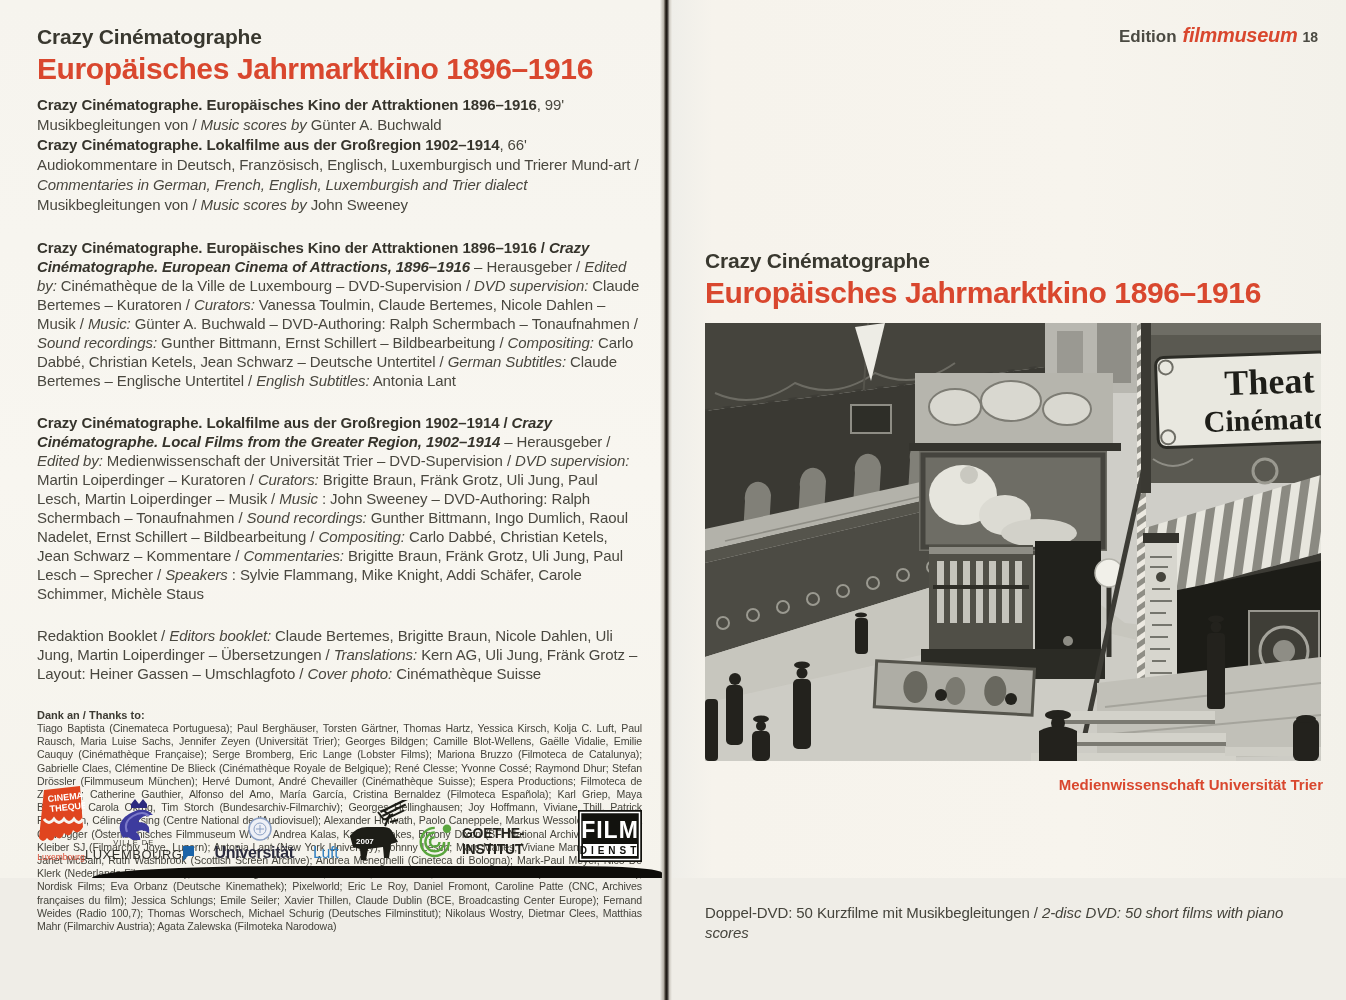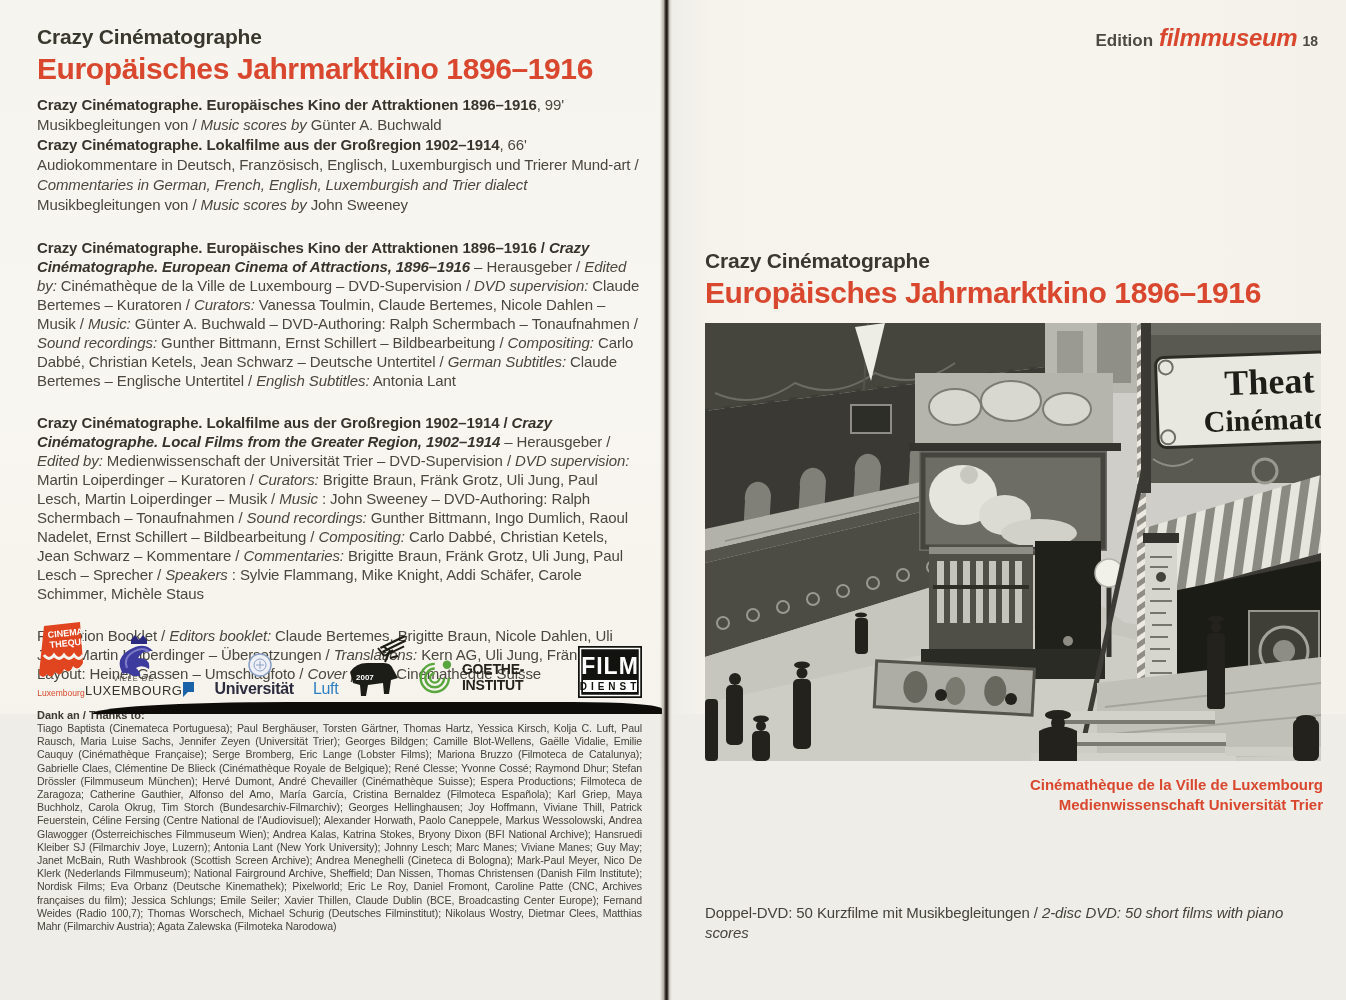--- a/index.html
+++ b/index.html
@@ -1,18 +1,18 @@
 <!DOCTYPE html>
 <html><head>
 <meta charset="utf-8">
 <style>
   html,body{margin:0;padding:0;background:#dedcd5;}
   #canvas{position:relative;width:1346px;height:1000px;overflow:hidden;
           font-family:"Liberation Sans",sans-serif;background:#efede7;}
-  .page{position:absolute;top:0;height:714px;}
+  .page{position:absolute;top:0;height:878px;}
   .page-left{left:0;width:664px;background:linear-gradient(180deg,#f6f4ee 0%,#f8f6f0 55%,#f5f3ec 100%);}
   .page-right{left:672px;width:674px;background:linear-gradient(90deg,#efeee9 0%,#f6f3ec 6%,#f7f4ed 60%,#f3f1ea 100%);}
   .gutter{position:absolute;top:0;left:660px;width:12px;height:1000px;
           background:linear-gradient(90deg,rgba(90,80,65,0) 0%,rgba(70,60,45,.35) 30%,#2c261e 48%,#171310 58%,rgba(120,110,95,.25) 80%,rgba(120,110,95,0) 100%);}
   .bottom-shadow{position:absolute;bottom:0;left:92px;width:570px;height:12px;background:#0d0c09;
           border-radius:55% 25% 0 0 / 160% 90% 0 0;}
   .inner-l{position:absolute;left:37px;top:24px;width:605px;}
   h1,h2,p{margin:0;padding:0;}
   .pretitle{font-size:21px;line-height:26px;font-weight:bold;color:#39382f;letter-spacing:-.2px;}
   .bigtitle{font-size:30px;line-height:35px;font-weight:bold;color:#d9472e;letter-spacing:-.4px;margin-top:1px;}
@@ -32,21 +32,21 @@
   .ville-t1{font-size:7.5px;letter-spacing:1px;color:#45443c;margin-top:-2px;}
   .ville-t2{font-size:13px;letter-spacing:.5px;color:#33322b;}
   .trier-row{display:flex;align-items:center;gap:19px;margin-top:2px;}
   .trier-w1{font-size:16px;font-weight:bold;color:#2c2c3e;letter-spacing:-.3px;}
   .trier-w2{font-size:16px;color:#2f7fc1;letter-spacing:-.3px;}
   .goethe-row{display:flex;align-items:center;gap:8px;}
   .goethe-label{font-size:14px;font-weight:bold;color:#23221c;letter-spacing:-.2px;}
   
   .edition{position:absolute;top:24px;right:28px;display:flex;align-items:baseline;}
   .ed-label{font-size:17px;font-weight:bold;color:#4b4a42;}
-  .ed-brand{font-size:24px;font-weight:bold;font-style:italic;color:#d9472e;margin:0 5px 0 6px;letter-spacing:-.3px;}
+  .ed-brand{font-size:20px;font-weight:bold;font-style:italic;color:#d9472e;margin:0 5px 0 6px;letter-spacing:-.3px;}
   .ed-num{font-size:14px;font-weight:bold;color:#4b4a42;text-align:right;}
   .inner-r{position:absolute;left:33px;top:248px;width:618px;}
   .photo-wrap{margin-top:13px;width:616px;height:438px;overflow:hidden;background:#d2d1cb;}
   .caption{margin-top:14px;text-align:right;font-size:15px;line-height:20px;font-weight:bold;color:#d9472e;}
   .footer-r{position:absolute;left:33px;top:903px;width:618px;font-size:15px;line-height:20px;color:#45443c;letter-spacing:-.1px;}
 </style>
 </head>
 <body>
 
 <div id="canvas">
@@ -361,20 +361,19 @@
             <ellipse cx="511" cy="296" rx="8" ry="3.5"></ellipse>
               <circle cx="511" cy="304" r="5.5"></circle>
               <rect x="502" y="310" width="18" height="76" rx="4"></rect>
             <rect x="588" y="396" width="26" height="42" rx="6"></rect>
               <ellipse cx="601" cy="396" rx="10" ry="4"></ellipse>
           </g>
         </svg>
       </div>
 
       <div class="caption">
-        <div>Cinémathèque de la Ville de Luxembourg</div>
         <div>Medienwissenschaft Universität Trier</div>
       </div>
     </div>
 
     <p class="footer-r"><span>Doppel-DVD: 50 Kurzfilme mit Musikbegleitungen / </span><span class="run-i">2-disc DVD: 50 short films with piano scores</span></p>
   </div>
 </div>
 
 </body></html>

